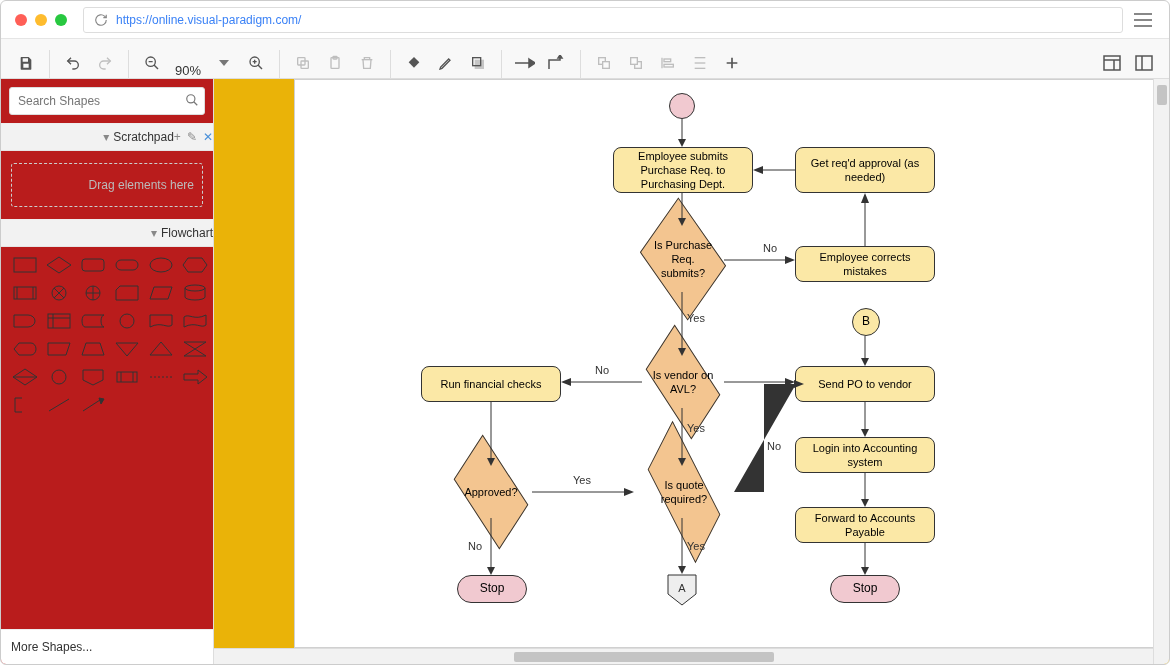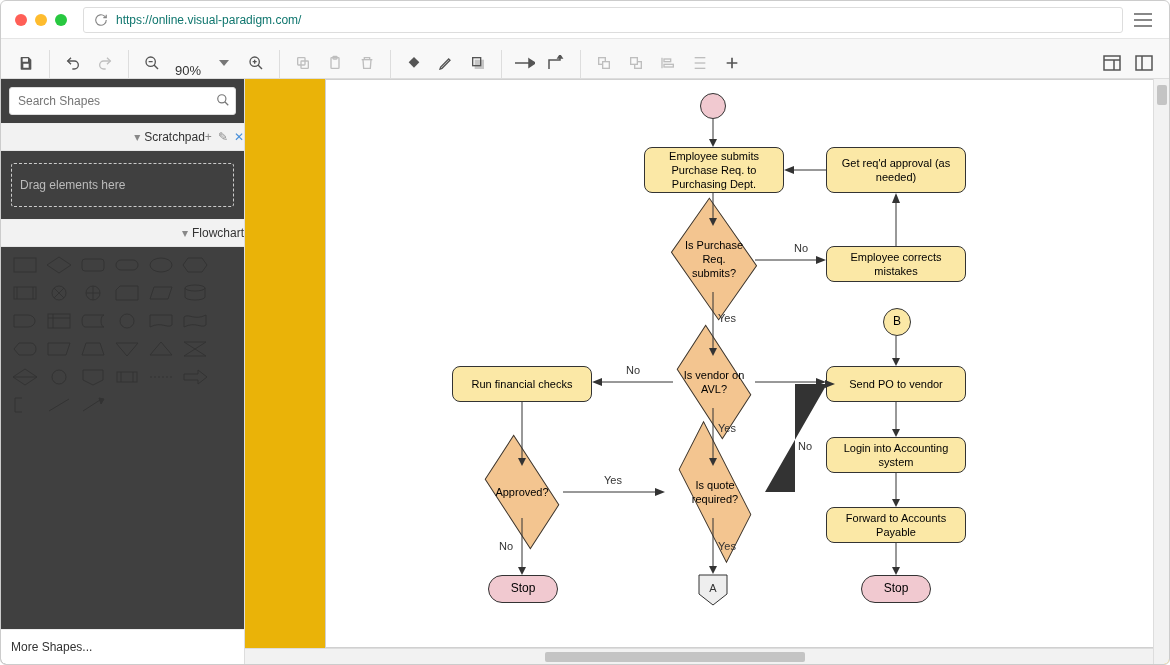--- a/index.html
+++ b/index.html
@@ -3,39 +3,39 @@
 <meta charset="utf-8">
 <style>
 *{box-sizing:border-box;margin:0;padding:0;font-family:-apple-system,BlinkMacSystemFont,"Segoe UI",Helvetica,Arial,sans-serif}
 body{background:#fff;width:1170px;height:665px;overflow:hidden;display:flex;flex-direction:column;border:1px solid #ccc;border-radius:6px}
 .titlebar{height:38px;display:flex;align-items:center;padding:0 14px;gap:8px;border-bottom:1px solid #e5e5e5}
 .traffic{display:flex;gap:8px;margin-right:8px}
 .traffic span{width:12px;height:12px;border-radius:50%}
 .tl-red{background:#ff5f57}
 .tl-yellow{background:#febc2e}
 .tl-green{background:#28c840}
-.addressbar{flex:1;height:26px;background:#fff;border:1px solid #ddd;border-radius:3px;display:flex;align-items:center;padding:0 10px;gap:8px;color:#0f766e;font-size:12px}
+.addressbar{flex:1;height:26px;background:#fff;border:1px solid #ddd;border-radius:3px;display:flex;align-items:center;padding:0 10px;gap:8px;color:#3b82f6;font-size:12px}
 .hamburger{width:24px;height:24px;display:flex;align-items:center;justify-content:center;color:#888}
 .toolbar{height:40px;display:flex;align-items:flex-end;padding:0 10px;border-bottom:1px solid #ddd;background:#f8f8f8;gap:2px}
 .tb-btn{width:30px;height:30px;display:flex;align-items:center;justify-content:center;color:#555;border-radius:3px;cursor:pointer}
 .tb-sep{width:1px;height:28px;background:#ddd;margin:0 6px}
 .zoom-label{font-size:13px;color:#333;padding:0 6px}
 .tb-faded{opacity:0.35}
 .tb-spacer{flex:1}
 .main{flex:1;display:flex;min-height:0}
-.sidebar{width:244px;border-right:1px solid #ddd;display:flex;flex-direction:column;background:#404040}
+.sidebar{width:213px;border-right:1px solid #ddd;display:flex;flex-direction:column;background:#b91c1c}
 .search-row{padding:8px;border-bottom:1px solid #eee;position:relative}
 .search-input{width:100%;height:28px;border:1px solid #ddd;border-radius:3px;padding:0 28px 0 8px;font-size:12px;color:#555}
 .search-icon-pos{position:absolute;right:14px;top:14px;color:#888}
 .section-head{display:flex;align-items:center;justify-content:flex-end;padding:6px 0;font-size:12px;color:#333;background:#f2f2f2;border-bottom:1px solid #e5e5e5}
 .section-head .chev{color:#888;margin-right:4px}
 .section-actions{display:flex;gap:6px;color:#888}
 .section-actions .close-x{color:#4a90d9}
 .scratchpad{padding:12px 10px;border-bottom:1px solid #eee}
-.dropzone{border:1px dashed #ccc;color:#bbb;font-size:12px;text-align:left;padding:14px 8px;border-radius:3px}
+.dropzone{border:1px dashed #ccc;color:#bbb;font-size:12px;text-align:right;padding:14px 8px;border-radius:3px}
 .shape-grid{padding:8px 10px;display:grid;grid-template-columns:repeat(6,28px);gap:8px 6px;justify-content:start}
 .shape-cell{width:28px;height:20px;display:flex;align-items:center;justify-content:center;color:#333;cursor:pointer}
 .shape-cell svg{width:26px;height:18px}
 .more-shapes{margin-top:auto;padding:10px;font-size:12px;color:#333;border-top:1px solid #eee;background:#fff}
 .canvas-wrap{flex:1;position:relative;background:#eab308;overflow:hidden}
 .canvas-inner{position:absolute;left:80px;top:0;right:0;bottom:16px;background:#fff;border:1px solid #d0d0d0}
 .node{position:absolute;display:flex;align-items:center;justify-content:center;text-align:center;font-size:11px;line-height:1.3;padding:4px 6px}
 .node-rect{background:#fbe8a6;border:1px solid #333;border-radius:8px}
 .node-stop{background:#f1c9d0;border:1px solid #333;border-radius:14px;font-size:12px}
 .node-circle{background:#f1c9d0;border:1px solid #333;border-radius:50%}

